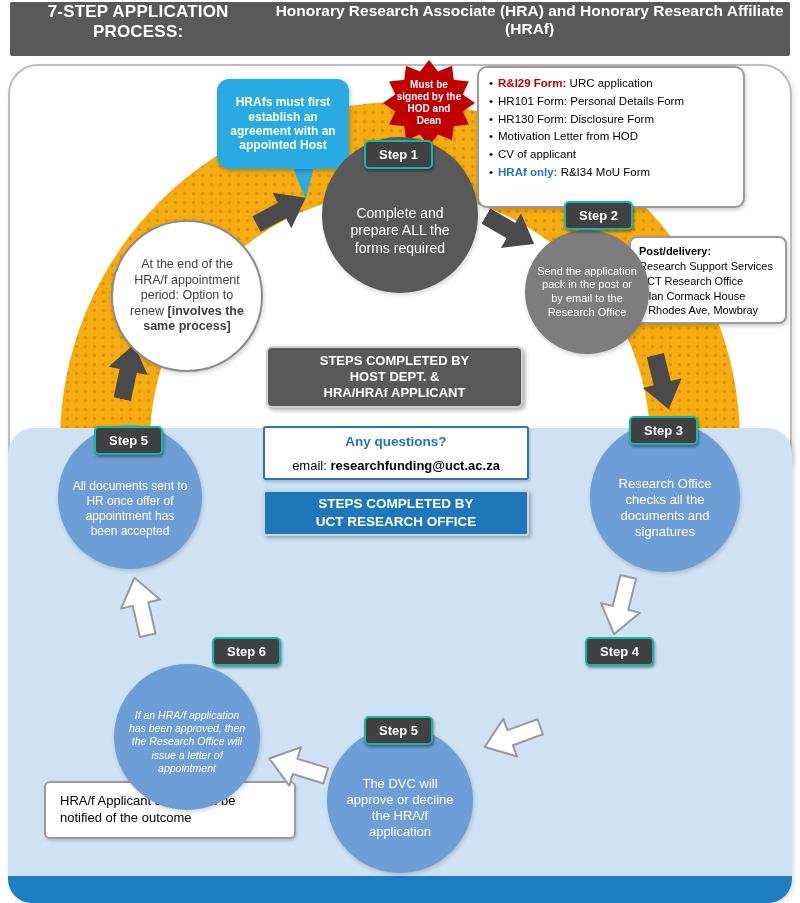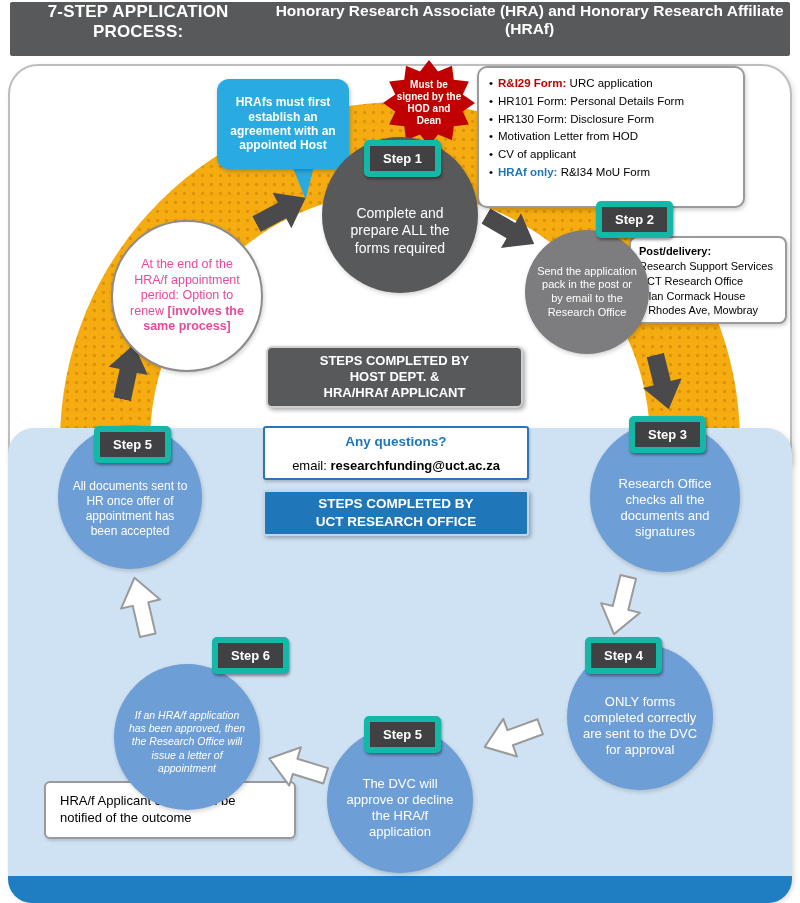--- a/index.html
+++ b/index.html
@@ -27,25 +27,25 @@
   .arc-svg { position:absolute; left:0; top:0; pointer-events:none; }
 
   
   .chevron { position:absolute; width:56px; height:40px; background:#4A4A4C;
     clip-path:polygon(0% 28%, 52% 28%, 52% 0%, 100% 50%, 52% 100%, 52% 72%, 0% 72%); }
 
   
   .circle { position:absolute; border-radius:50%; color:#fff; text-align:center;
     display:flex; align-items:center; justify-content:center; line-height:1.25;
     box-shadow:1px 2px 4px rgba(0,0,0,.18); }
-  .circle.white { background:#fff; color:#ec4899; border:2px solid #8C8C8C; }
+  .circle.white { background:#fff; color:#404040; border:2px solid #8C8C8C; }
 
   
   .step-label { position:absolute; background:#414143; color:#fff; font-weight:bold;
-    font-size:13px; padding:5px 13px; border-radius:5px; border:6px solid #14b8a6;
+    font-size:13px; padding:5px 13px; border-radius:5px; border:2px solid #14b8a6;
     box-shadow:1px 2px 3px rgba(0,0,0,.4); white-space:nowrap; }
 
   
   .bubble { position:absolute; left:217px; top:79px; width:132px; height:90px;
     background:#29ABE2; border-radius:12px; color:#fff; font-weight:bold; font-size:12px;
     display:flex; align-items:center; justify-content:center; text-align:center;
     padding:6px 8px; line-height:1.2; box-shadow:1px 2px 4px rgba(0,0,0,.25); }
   .bubble-tail { position:absolute; left:298px; top:160px; width:0; height:0;
     border-top:36px solid #29ABE2; border-right:26px solid transparent;
     transform:rotate(-22deg); }
@@ -185,35 +185,32 @@
 
   <div class="circle" style="left:322px; top:137px; width:156px; height:156px; background:#58595B; font-size:14px; padding:42px 14px 10px;">
     <span>Complete and prepare ALL the forms required</span>
   </div>
   <div class="circle" style="left:525px; top:230px; width:124px; height:124px; background:#7D7D7F; font-size:11px; padding:12px;">
     <span>Send the application pack in the post or by email to the Research Office</span>
   </div>
   <div class="circle" style="left:590px; top:422px; width:150px; height:150px; background:#6D9ED6; font-size:13px; padding:34px 16px 12px;">
     <span>Research Office checks all the documents and signatures</span>
   </div>
-  <div class="circle" style="left:567px; top:644px; width:146px; height:146px; background:#6D9ED6; font-size:13px; padding:30px 14px 12px;">
-    <span>ONLY forms completed correctly are sent to the DVC for approval</span>
-  </div>
   <div class="circle" style="left:327px; top:727px; width:146px; height:146px; background:#6D9ED6; font-size:13px; padding:28px 16px 12px;">
     <span>The DVC will approve or decline the HRA/f application</span>
   </div>
   <div class="circle" style="left:114px; top:664px; width:146px; height:146px; background:#6D9ED6; font-size:10.5px; padding:20px 14px 10px;font-style:italic;">
     <span>If an HRA/f application has been approved, then the Research Office will issue a letter of appointment</span>
   </div>
   <div class="circle" style="left:58px; top:425px; width:144px; height:144px; background:#6D9ED6; font-size:12px; padding:34px 14px 10px;">
     <span>All documents sent to HR once offer of appointment has been accepted</span>
   </div>
 
   <div class="step-label" style="left:364px; top:140px;">Step 1</div>
-  <div class="step-label" style="left:596px; top:201px;text-align:center;">Step 2</div>
+  <div class="step-label" style="left:564px; top:201px;text-align:center;">Step 2</div>
   <div class="step-label" style="left:629px; top:416px;">Step 3</div>
   <div class="step-label" style="left:585px; top:637px;">Step 4</div>
   <div class="step-label" style="left:364px; top:716px;">Step 5</div>
   <div class="step-label" style="left:212px; top:637px;">Step 6</div>
   <div class="step-label" style="left:94px; top:426px;">Step 5</div>
 
   <svg class="white-arrow" style="left:589px; top:583px; transform:rotate(104deg);" viewBox="0 0 64 46">
     <polygon points="2,15 34,15 34,3 61,23 34,43 34,31 2,31" fill="#ffffff" stroke="#9A9A9A" stroke-width="2" stroke-linejoin="round"></polygon>
   </svg>
   <svg class="white-arrow" style="left:480px; top:714px; transform:rotate(160deg);" viewBox="0 0 64 46">

